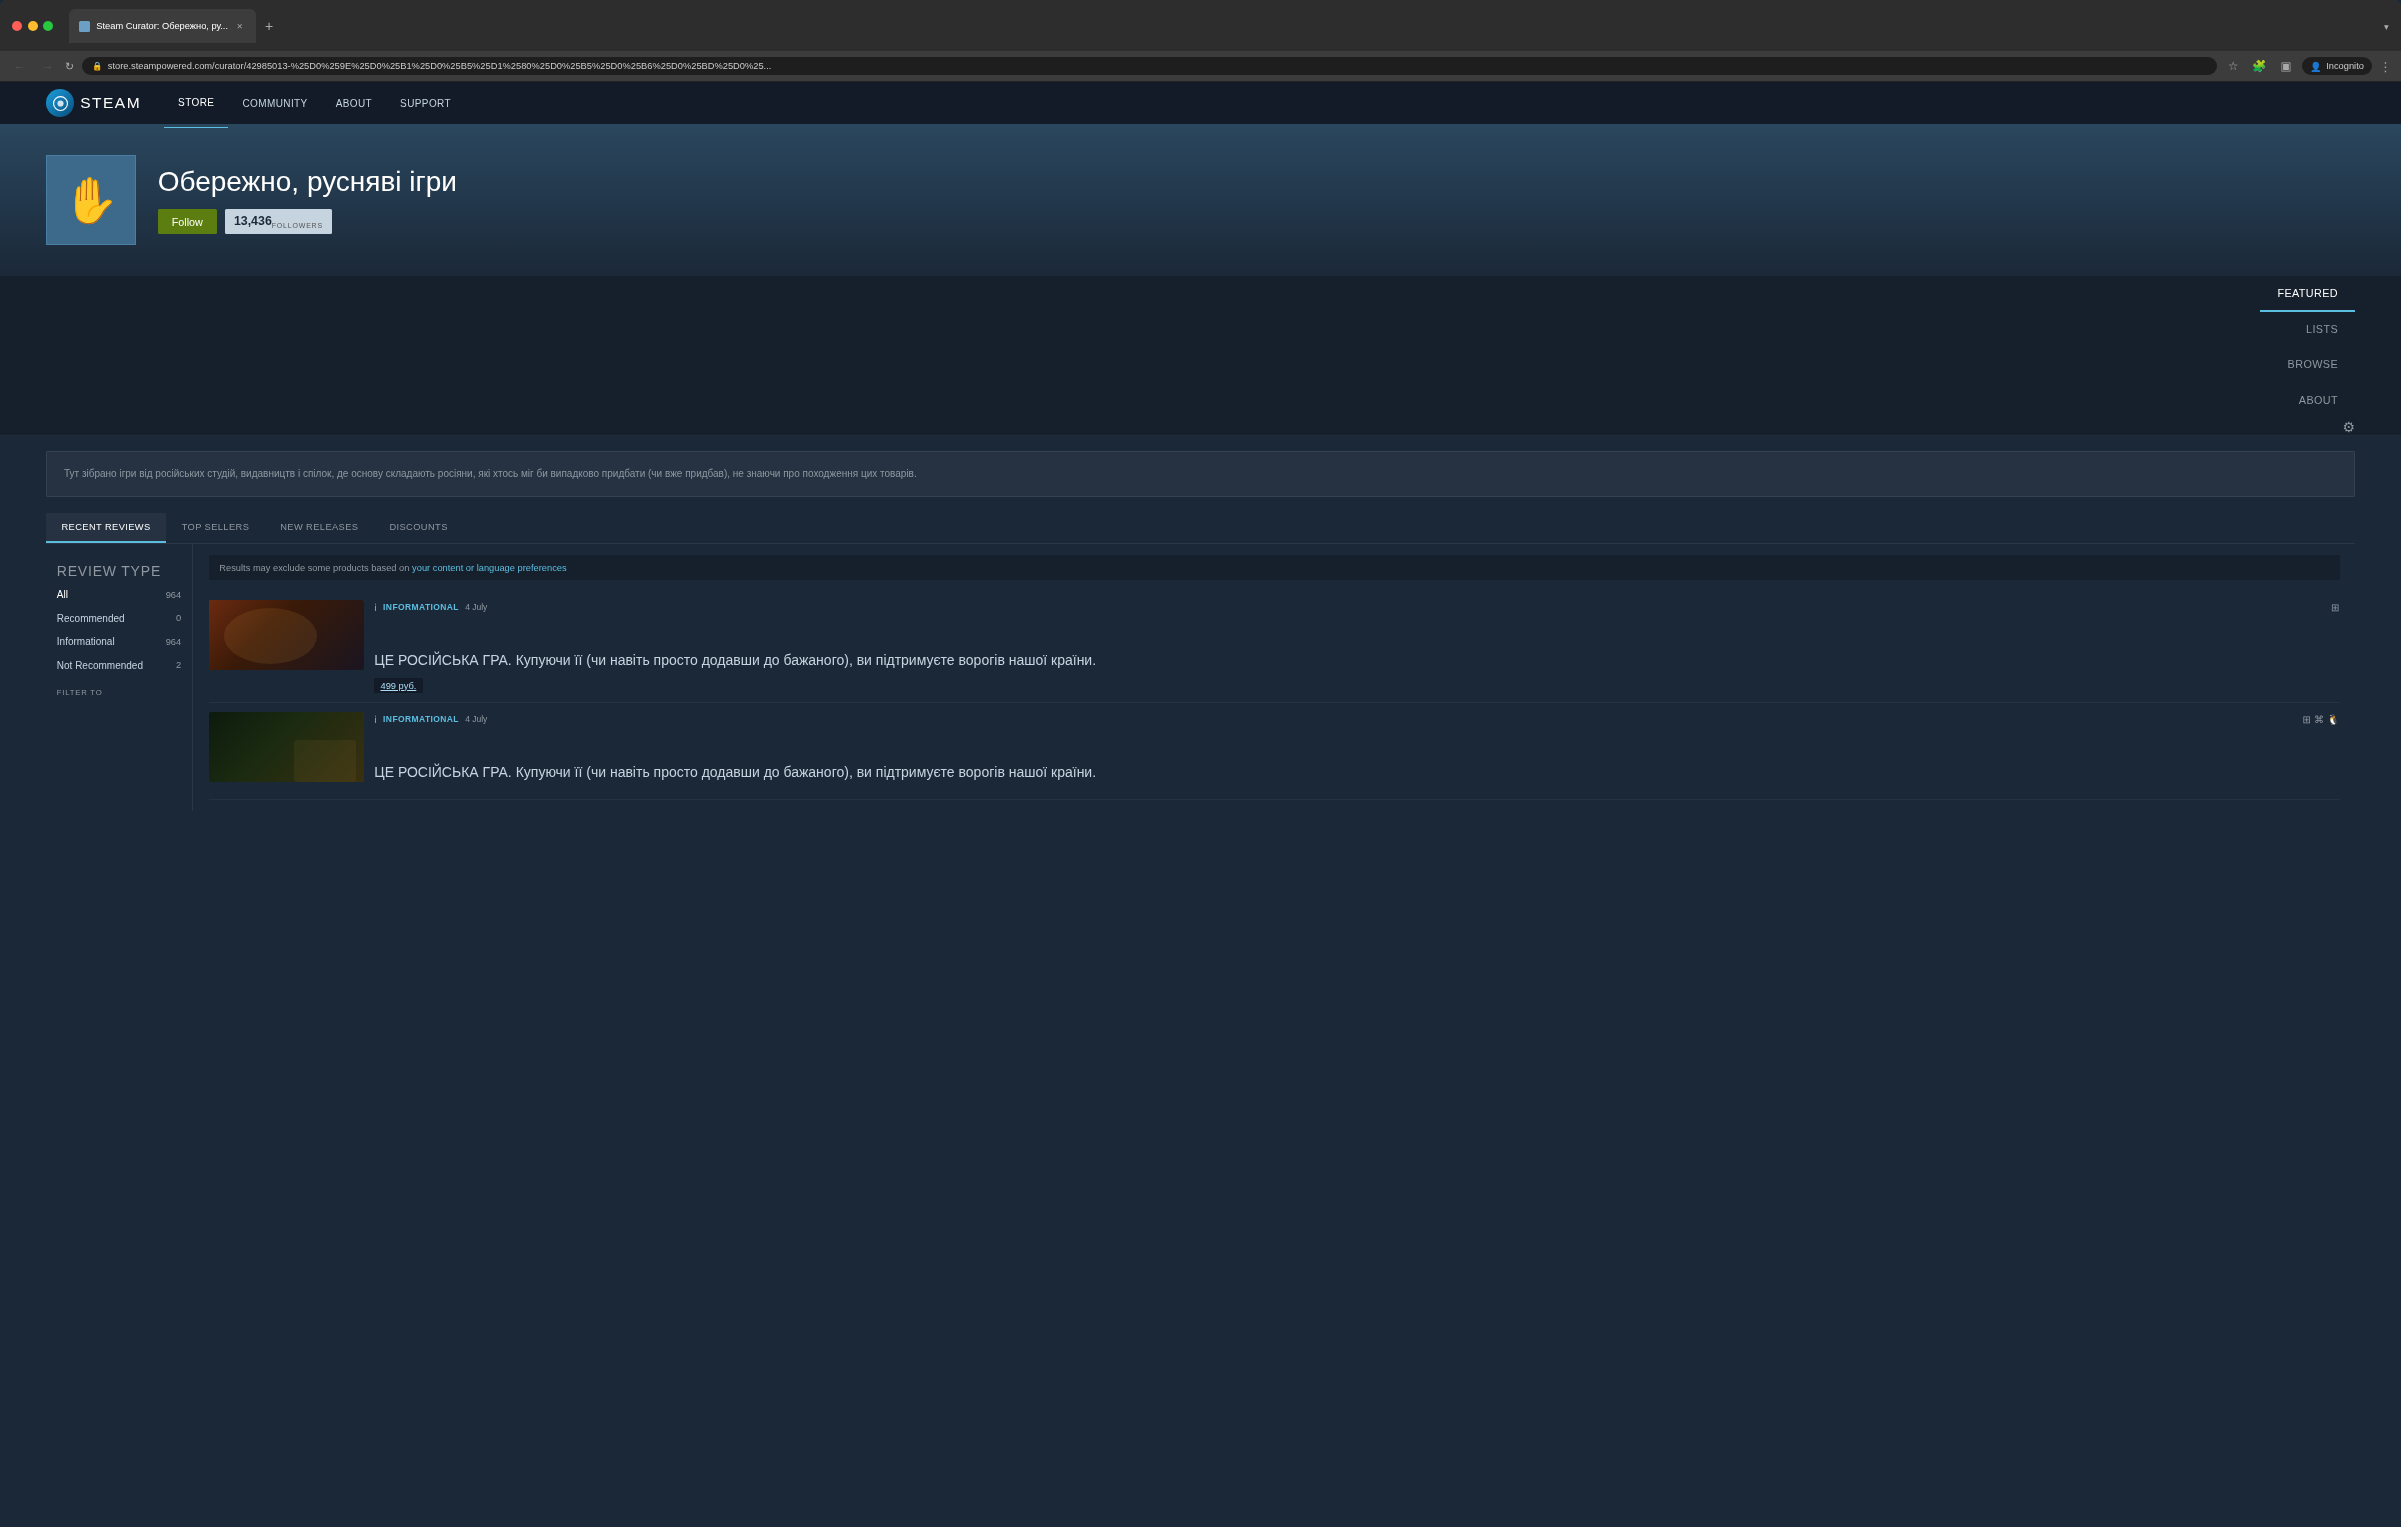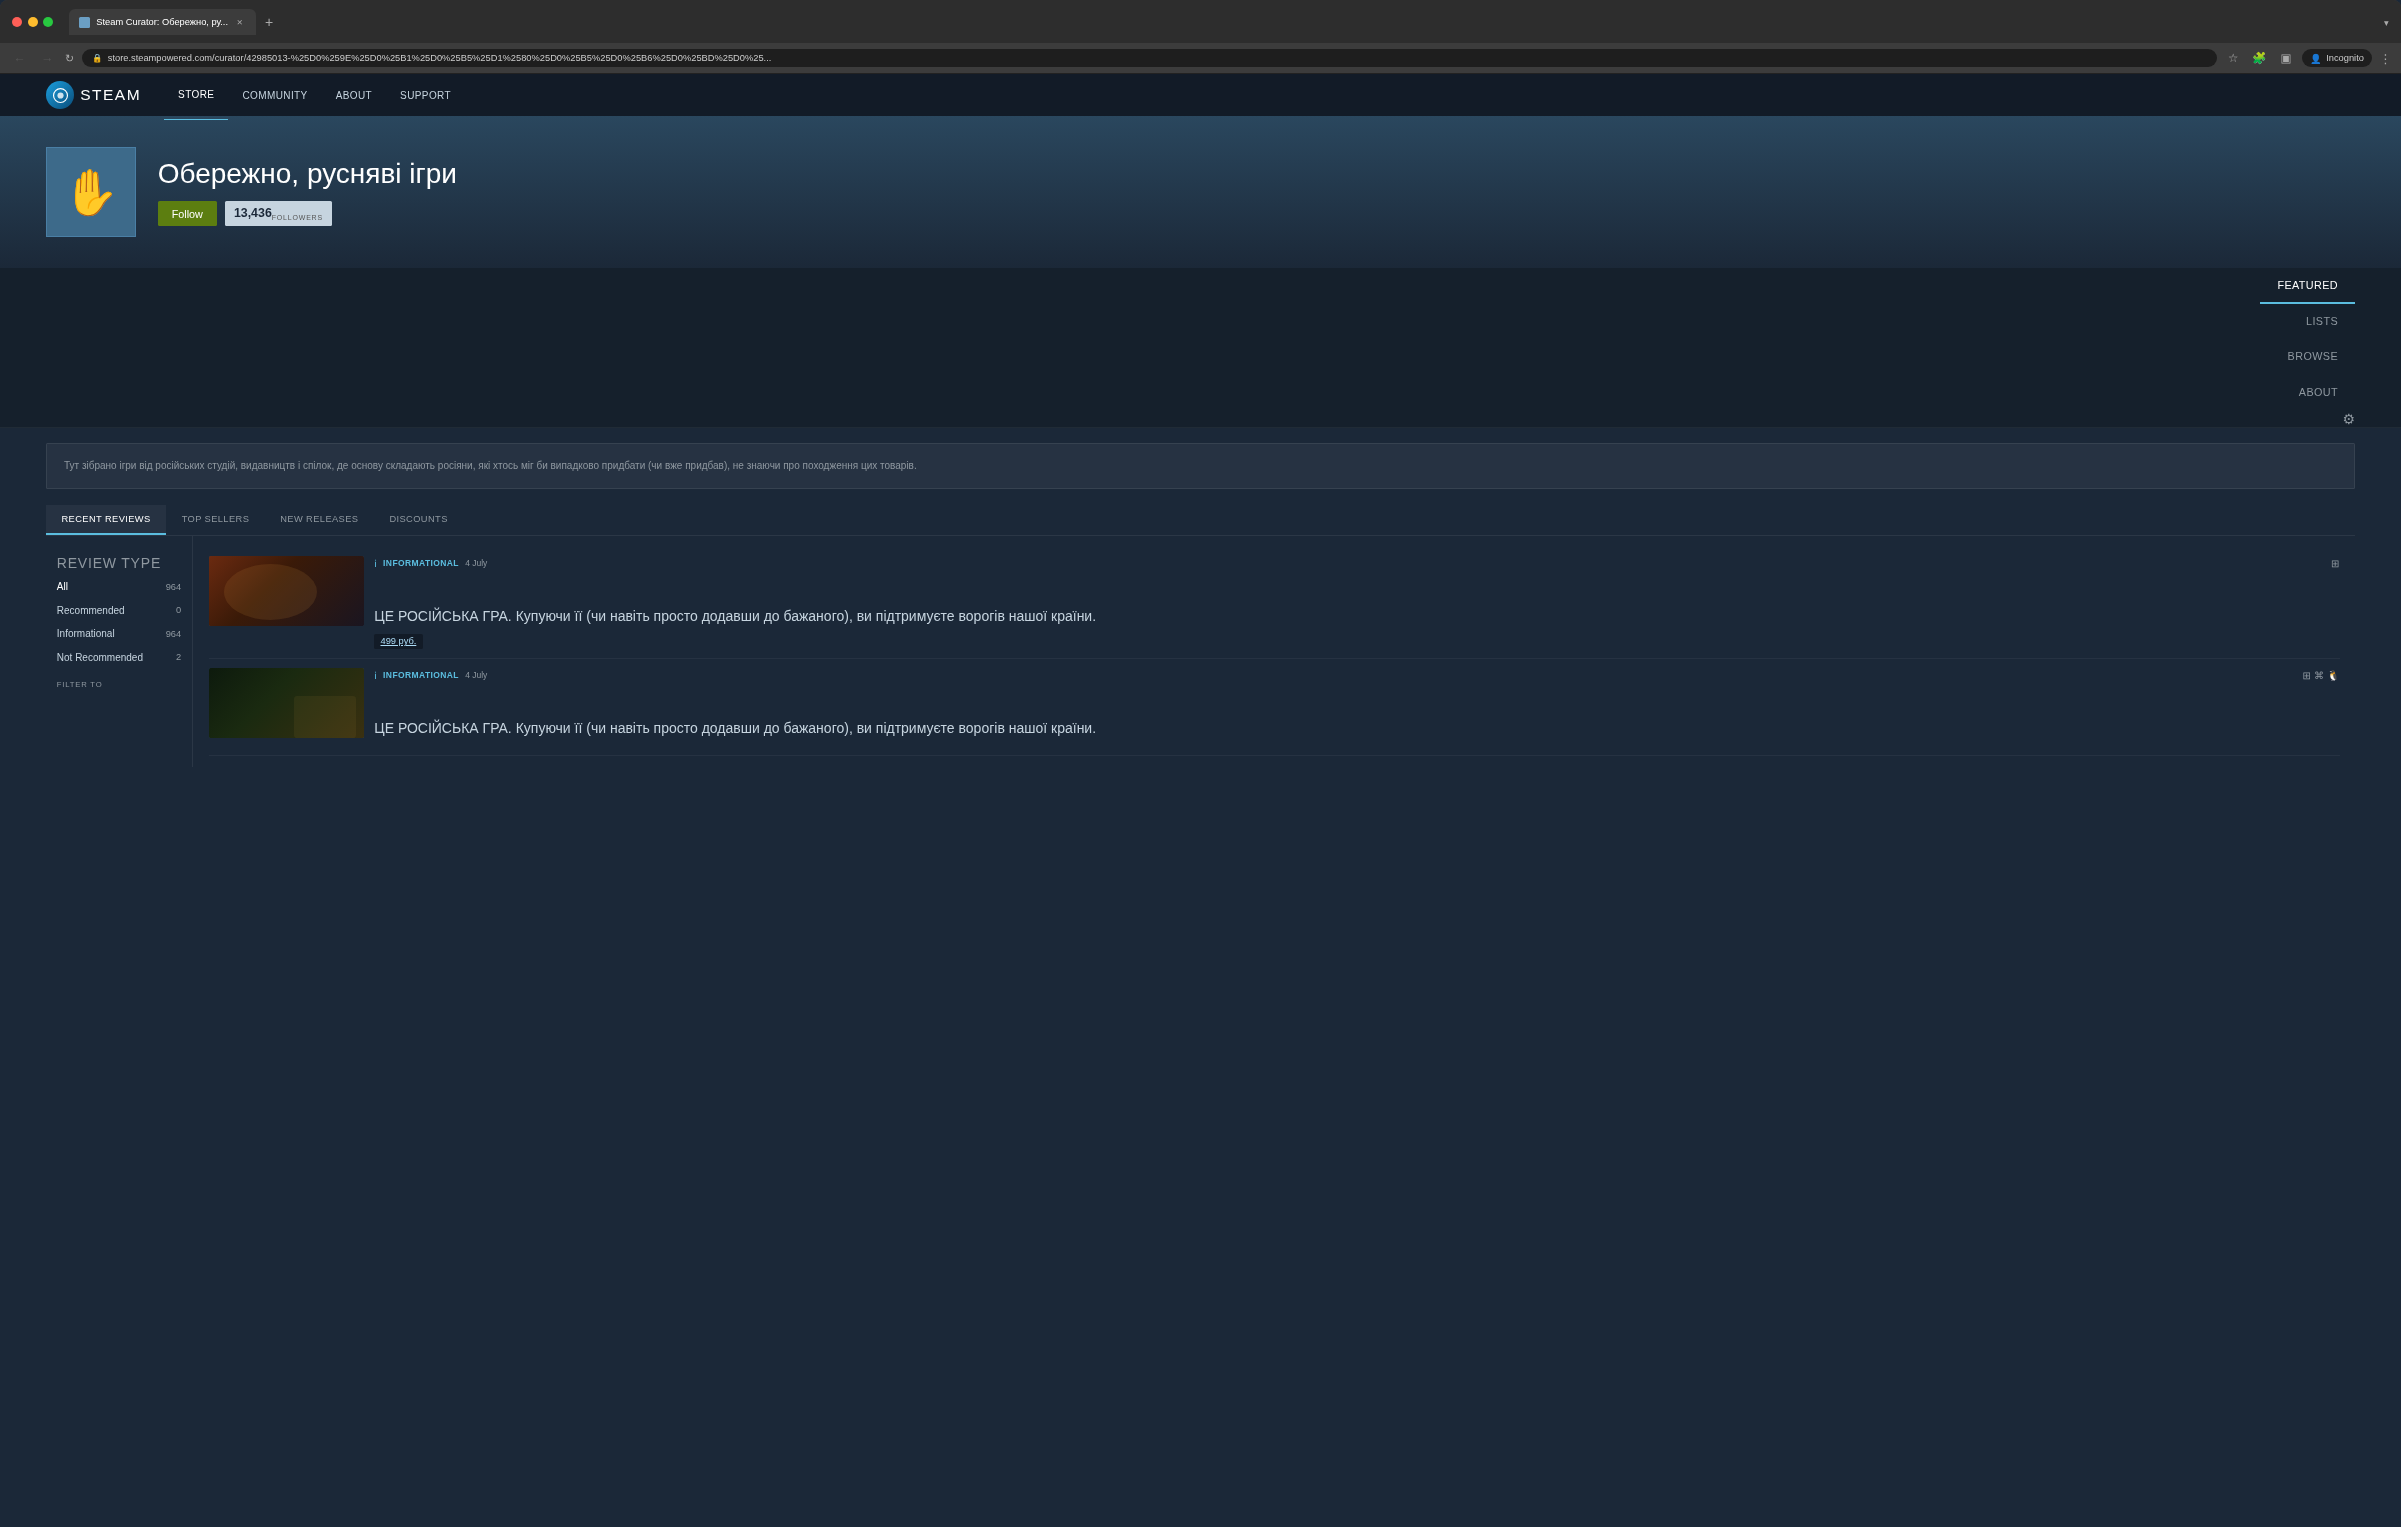--- a/index.html
+++ b/index.html
@@ -44,21 +44,21 @@
     }
     .browser-tab {
       background: #505050;
       border-radius: 6.2px 6.2px 0 0;
       padding: 4.6px 10.8px;
       display: flex;
       align-items: center;
       gap: 6.2px;
       font-size: 9.3px;
       color: #ccc;
-      height: 26px;
+      height: 34px;
     }
     .browser-tab.active {
       background: #3c3c3c;
       color: #fff;
     }
     .tab-favicon {
       width: 10.8px; height: 10.8px;
       background: #6b9fc4;
       border-radius: 1.5px;
       display: inline-block;
@@ -529,20 +529,23 @@
         </div>
         <div class="filter-row">
           <span class="filter-label">Not Recommended</span>
           <span class="filter-count">2</span>
         </div>
 
         <div class="filter-section-title">FILTER TO</div>
       </div>
 
       <div class="game-list">
+        <div class="notice-bar">
+          <span>Results may exclude some products based on </span><a class="notice-link">your content or language preferences</a>
+        </div>
 
         <div class="game-card">
           <div class="game-thumbnail">
             <div class="grimshade-art"></div>
           </div>
           <div class="game-info">
             <div class="game-tag-row">
               <span class="info-badge-icon">ℹ</span>
               <span class="info-badge informational">INFORMATIONAL</span>
               <span class="game-date">4 July</span>

